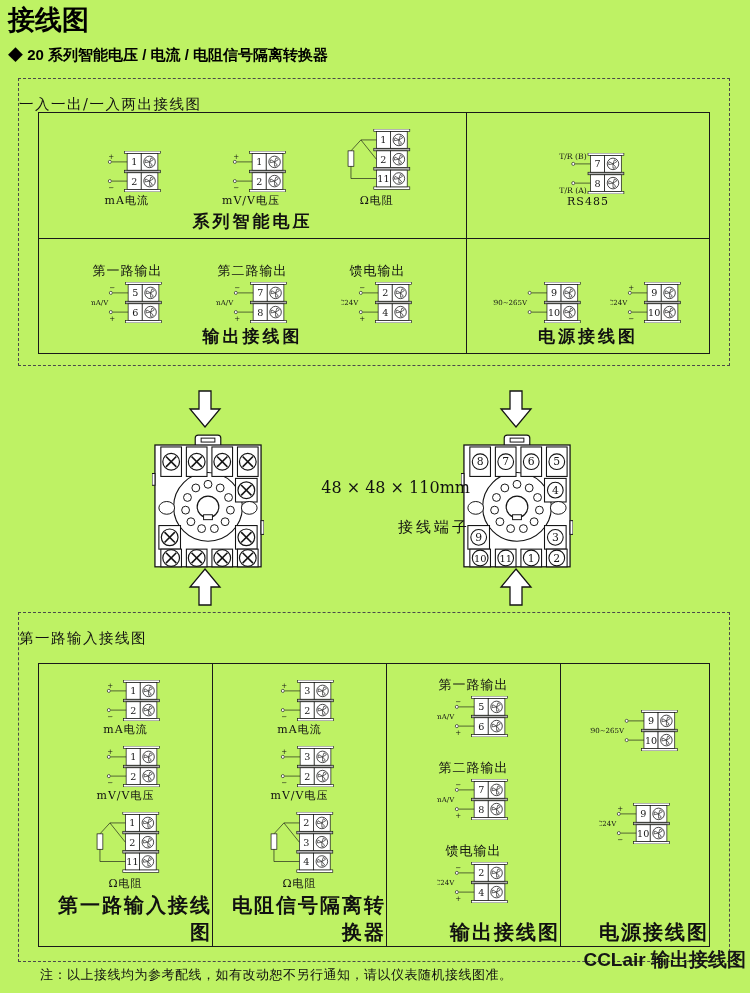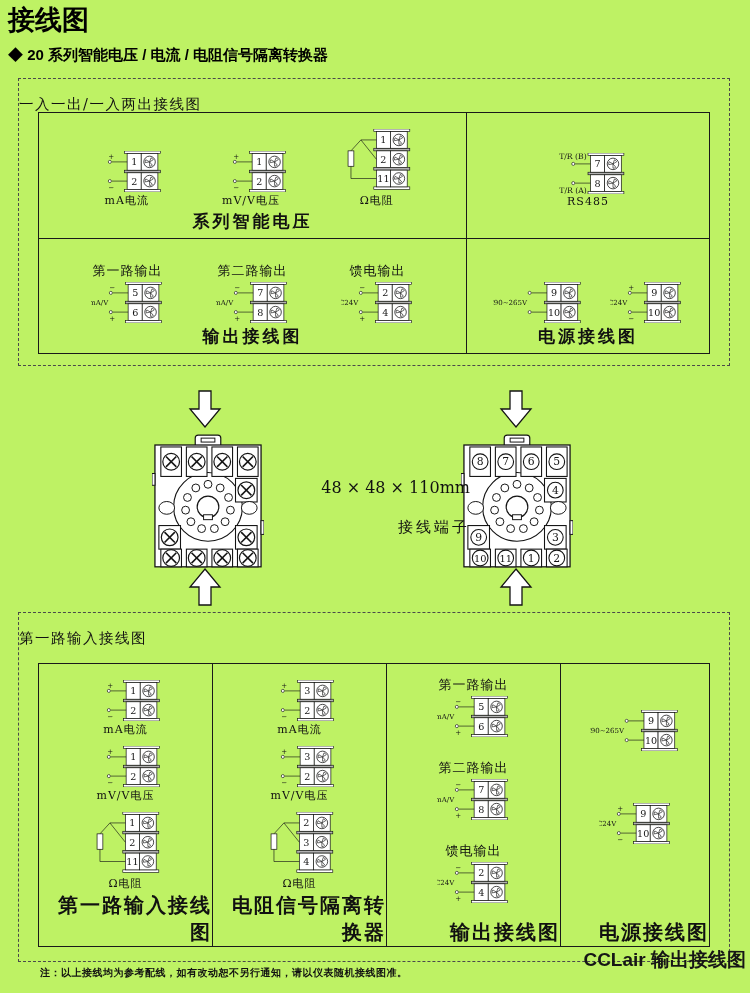--- a/index.html
+++ b/index.html
@@ -37,21 +37,21 @@
   .col-caption{position:absolute;bottom:0;left:0;right:0;text-align:right;
                font-size:20px;font-weight:600;letter-spacing:2px}
   .arrow{position:absolute;width:34px;height:38px}
   #arrDL{left:188px;top:390px} #arrDR{left:499px;top:390px}
   #arrUL{left:188px;top:568px} #arrUR{left:499px;top:568px}
   .socket{position:absolute;width:114px;height:140px}
   #sockL{left:152px;top:432px} #sockR{left:461px;top:432px}
   #sizeLabel{position:absolute;left:280px;top:478px;width:190px;text-align:right}
   #sizeLabel .l1{font-size:16px}
   #sizeLabel .l2{font-size:15px;margin-top:21px;letter-spacing:3px}
-  .note{position:absolute;left:40px;top:966px;font-size:10px;font-weight:700;letter-spacing:0.5px}
+  .note{position:absolute;left:40px;top:966px;font-size:13px;font-weight:400;letter-spacing:0.5px}
   .watermark{position:absolute;right:4px;top:947px;font:bold 19px "Liberation Sans",sans-serif;color:#161616}
 </style>
 </head>
 <body>
 
 <div class="page">
   <div class="title">接线图</div>
   <div class="subtitle">◆ 20 系列智能电压 / 电流 / 电阻信号隔离转换器</div>
 
   <div class="dbox" id="topBox">

